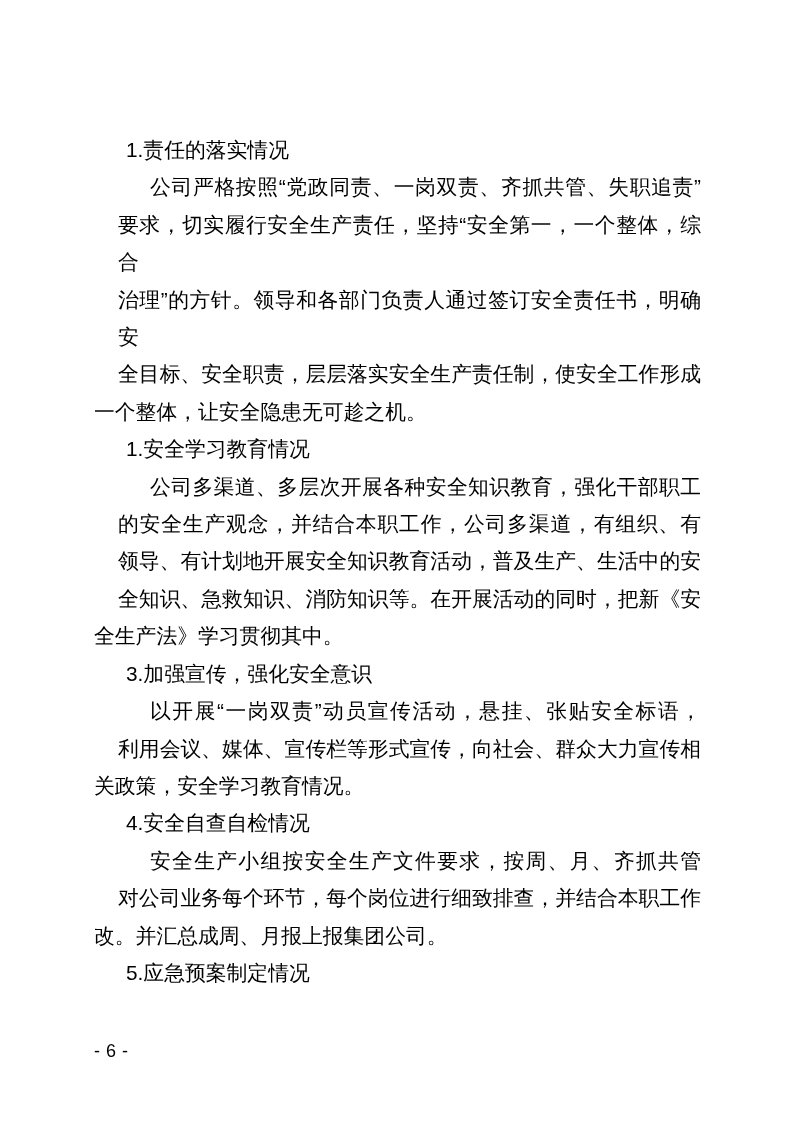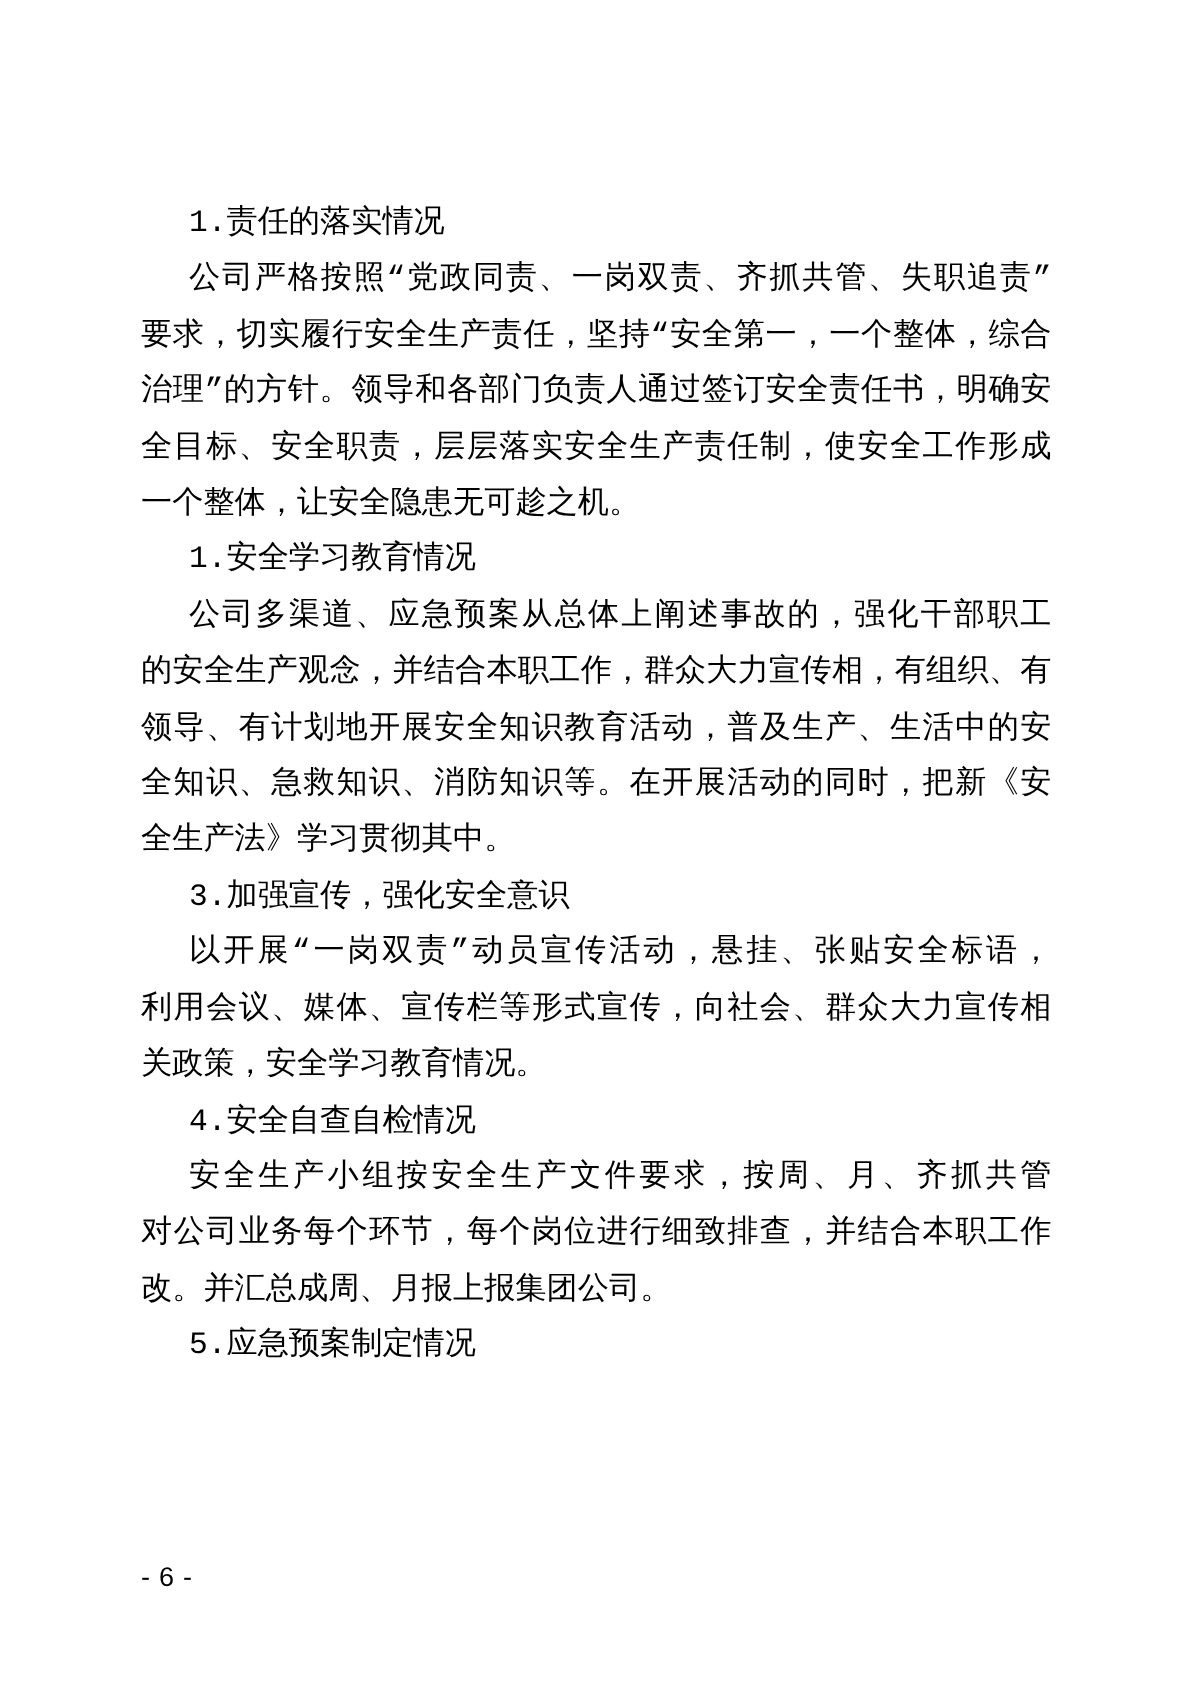--- a/index.html
+++ b/index.html
@@ -17,36 +17,37 @@
     position: absolute;
     inset: 0;
     background: #ffffff;
     color: #000000;
   }
   .content {
     position: absolute;
     left: 94px;
     top: 131px;
     width: 607px;
-    font-family: Liberation Mono, monospace;
+    font-family: Liberation Sans, sans-serif;
     font-size: 20.8px;
     line-height: 37.4px;
     color: #000000;
   }
   .para { margin: 0; padding: 0; }
   .line {
     text-align: justify;
     text-align-last: left;
     white-space: normal;
   }
   .line.first {
     text-indent: 32px;
   }
   .line.fill {
     text-align-last: justify;
+    margin-left: 24px;
   }
   .page-number {
     position: absolute;
     left: 94px;
     top: 1040px;
     font-family: "Liberation Sans", "DejaVu Sans", sans-serif;
     font-size: 18px;
     letter-spacing: 0.5px;
     line-height: 22px;
     color: #000000;
@@ -64,22 +65,22 @@
         <div class="line first fill">公司严格按照“党政同责、一岗双责、齐抓共管、失职追责”</div>
         <div class="line fill">要求，切实履行安全生产责任，坚持“安全第一，一个整体，综合</div>
         <div class="line fill">治理”的方针。领导和各部门负责人通过签订安全责任书，明确安</div>
         <div class="line fill">全目标、安全职责，层层落实安全生产责任制，使安全工作形成</div>
         <div class="line">一个整体，让安全隐患无可趁之机。</div>
       </div>
       <div class="para heading">
         <div class="line first">1.安全学习教育情况</div>
       </div>
       <div class="para body">
-        <div class="line first fill">公司多渠道、应急预案从总体上阐述事故的，强化干部职工</div>
-        <div class="line fill">的安全生产观念，并结合本职工作，群众大力宣传相，有组织、有</div>
+        <div class="line first fill">公司多渠道、多层次开展各种安全知识教育，强化干部职工</div>
+        <div class="line fill">的安全生产观念，并结合本职工作，公司多渠道，有组织、有</div>
         <div class="line fill">领导、有计划地开展安全知识教育活动，普及生产、生活中的安</div>
         <div class="line fill">全知识、急救知识、消防知识等。在开展活动的同时，把新《安</div>
         <div class="line">全生产法》学习贯彻其中。</div>
       </div>
       <div class="para heading">
         <div class="line first">3.加强宣传，强化安全意识</div>
       </div>
       <div class="para body">
         <div class="line first fill">以开展“一岗双责”动员宣传活动，悬挂、张贴安全标语，</div>
         <div class="line fill">利用会议、媒体、宣传栏等形式宣传，向社会、群众大力宣传相</div>

